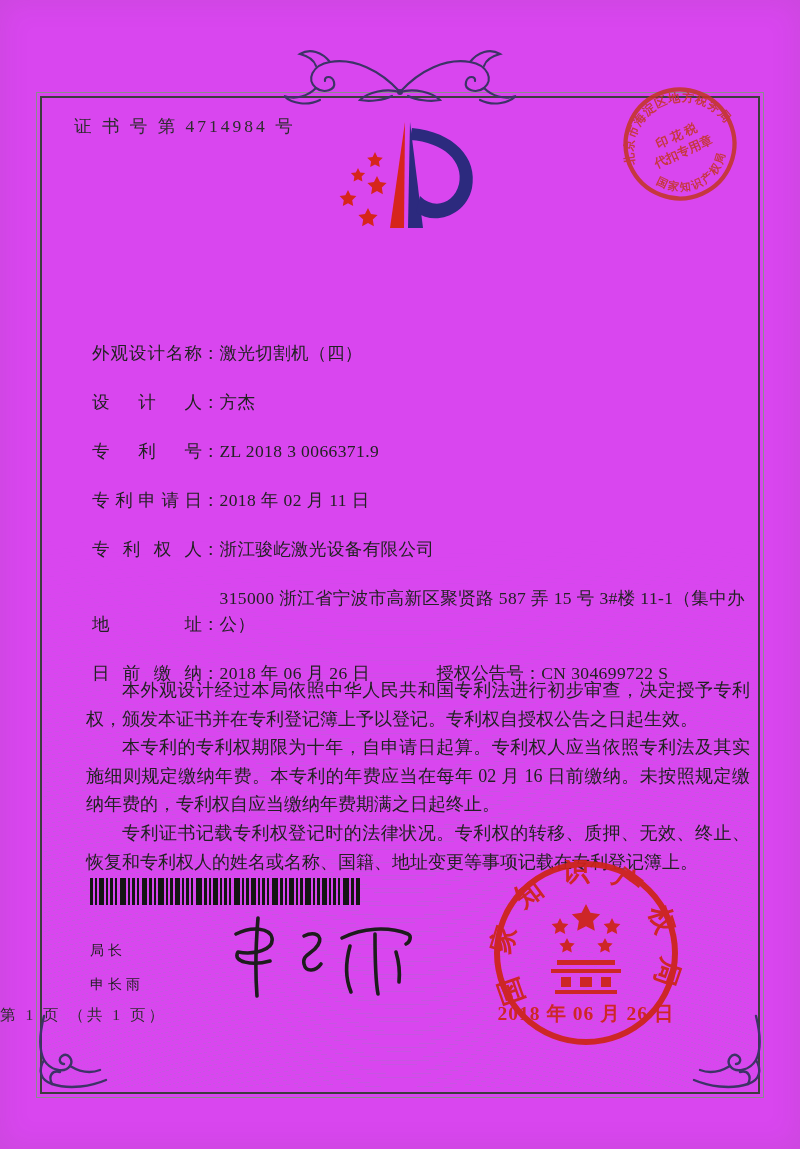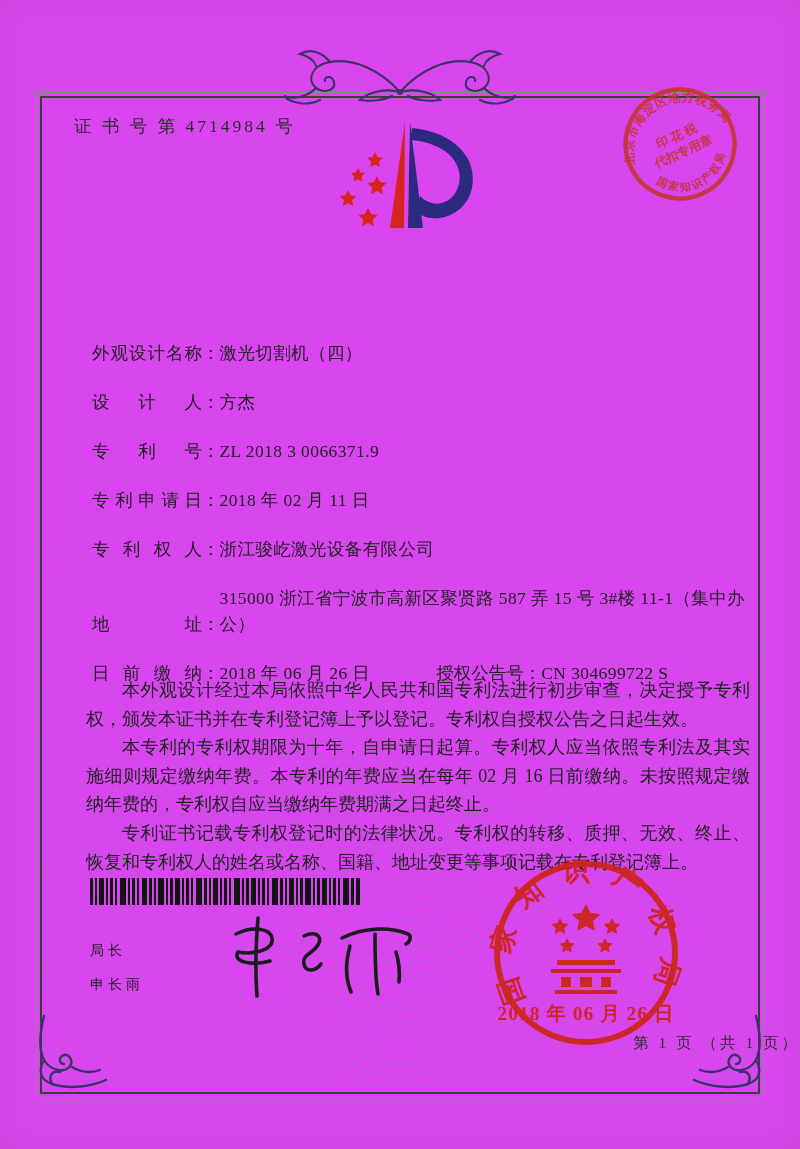--- a/index.html
+++ b/index.html
@@ -28,21 +28,21 @@
   .addr{width:536px;}
   .row-last .pair2{margin-left:66px;display:flex;}
   .paras{position:absolute;left:86px;top:676px;width:664px;font-size:18px;line-height:28.6px;
          color:#222;text-align:justify;}
   .paras p{margin:0;text-indent:2em;}
   .barcode{position:absolute;left:90px;top:878px;width:272px;height:27px;}
   .sign-block{position:absolute;left:90px;top:934px;font-size:14px;color:#1f1f1f;letter-spacing:4px;line-height:34px;}
   .sign-block div{margin:0;}
   .signature{position:absolute;left:212px;top:908px;width:215px;height:95px;}
   .grant-seal{position:absolute;left:487px;top:860px;width:198px;height:198px;opacity:.93;}
-  .footer{position:absolute;left:0;top:1033px;width:100%;text-align:right;
+  .footer{position:absolute;left:0;top:1005px;width:100%;text-align:left;
           font-size:15.5px;letter-spacing:3px;color:#2e2e2e;}
   .ornament-top{position:absolute;left:268px;top:40px;width:264px;height:72px;}
   .corner{position:absolute;width:78px;height:78px;}
   .corner.bl{left:30px;top:1014px;}
   .corner.br{left:692px;top:1014px;transform:scaleX(-1);}
   .seal-red{fill:#cd2418;}
   .stamp-red{fill:#c43528;}
 </style>
 </head>
 <body>

